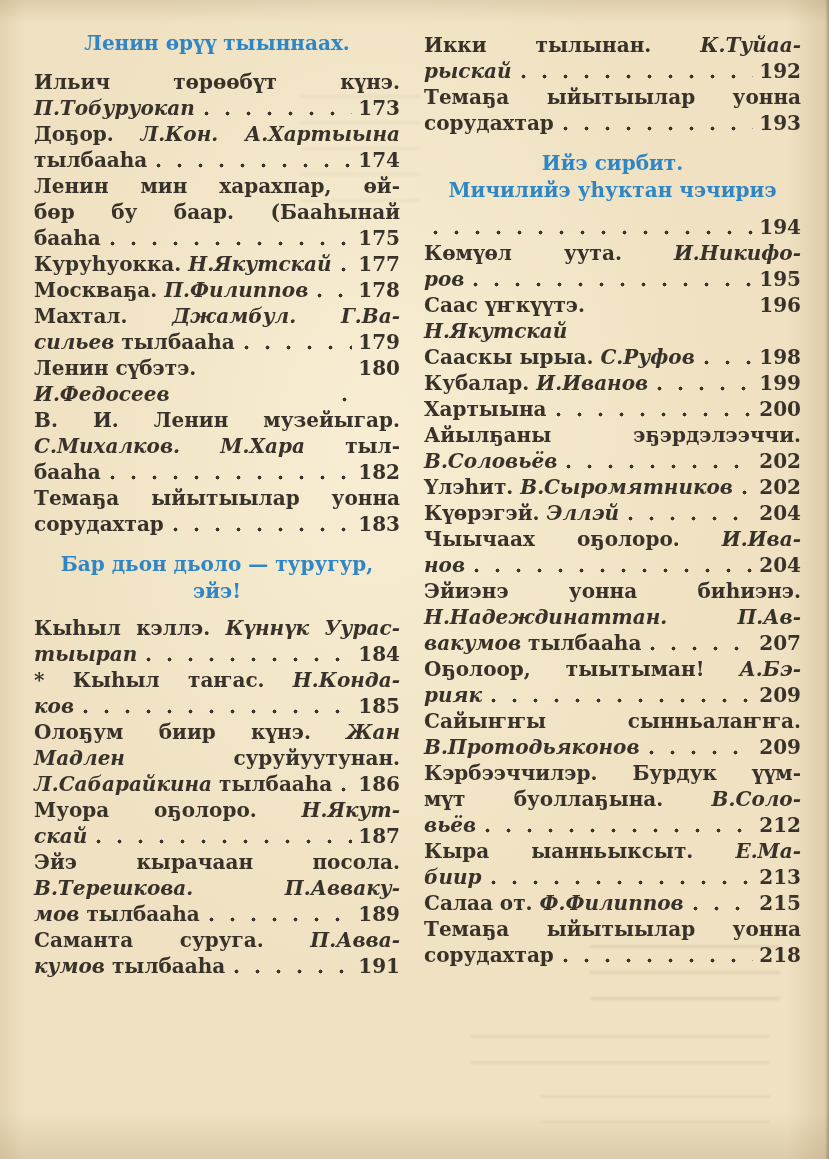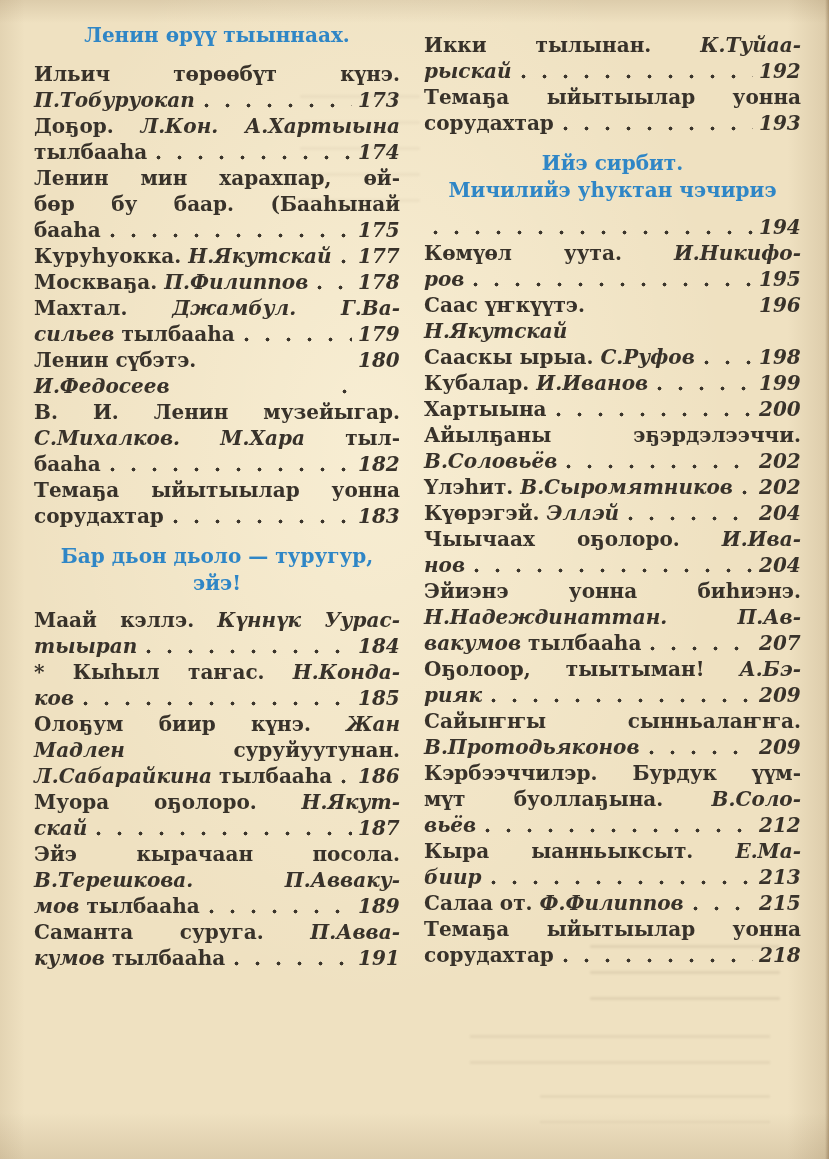--- a/index.html
+++ b/index.html
@@ -26,34 +26,34 @@
   .smudge{
     position:absolute;opacity:.10;filter:blur(1.2px);transform:scaleX(-1);
     background:repeating-linear-gradient(to bottom, rgba(90,70,45,.9) 0 3px, rgba(90,70,45,0) 3px 26px);
     pointer-events:none;
   }
   .col{position:absolute;top:0;color:#38322a;font-size:20px;line-height:26px;font-weight:700;}
   .col-left{left:34px;width:366px;padding-top:22px;}
   .col-right{left:424px;width:377px;padding-top:32px;}
   .heading{color:#2f86c6;text-align:center;font-weight:700;margin:14px 0 10px 0;}
   .heading div{line-height:27px;}
-  .col-left .heading:first-child{margin-top:0;margin-bottom:12px;}
+  .col-left .heading:first-child{margin-top:8px;margin-bottom:12px;}
   .entry{margin:0;}
   .ln{min-height:26px;}
   .just{text-align:justify;text-align-last:justify;}
   .num{display:flex;align-items:baseline;}
   .it{font-style:italic;}
   .leader{
     flex:1 1 auto;min-width:10px;height:5px;align-self:flex-end;
     margin:0 6px 5px 9px;
     background-image:radial-gradient(circle at 2.5px 2.5px, #3b352c 1.7px, rgba(0,0,0,0) 2.2px);
     background-size:21px 5px;background-repeat:repeat-x;background-position:left center;
   }
   .leader.nodots{background:none;}
-  .pg{min-width:42px;text-align:left;white-space:nowrap;font-style:italic;}
+  .pg{min-width:42px;text-align:right;white-space:nowrap;}
 </style>
 </head>
 <body>
 
 <div class="paper"></div>
 <div class="edge-line-right"></div>
 
 <div class="smudge" style="left:590px;top:945px;width:190px;height:58px;"></div>
 <div class="smudge" style="left:470px;top:1035px;width:300px;height:50px;opacity:.08;"></div>
 <div class="smudge" style="left:540px;top:1095px;width:230px;height:28px;opacity:.07;"></div>
@@ -131,21 +131,21 @@
       <div class="ln num">
         <span><span>сорудахтар</span></span>
         <span class="leader"></span>
         <span class="pg">183</span>
       </div>
     </div>
     <div class="heading">
       <div>Бар дьон дьоло — туругур, эйэ!</div>
     </div>
     <div class="entry">
-      <div class="ln just"><span><span>Маай кэллэ. </span><span class="it">Күннүк Уурас-</span></span></div>
+      <div class="ln just"><span><span>Кыһыл кэллэ. </span><span class="it">Күннүк Уурас-</span></span></div>
       <div class="ln num">
         <span><span class="it">тыырап</span></span>
         <span class="leader"></span>
         <span class="pg">184</span>
       </div>
     </div>
     <div class="entry">
       <div class="ln just"><span><span>* Кыһыл таҥас. </span><span class="it">Н.Конда-</span></span></div>
       <div class="ln num">
         <span><span class="it">ков</span></span>

